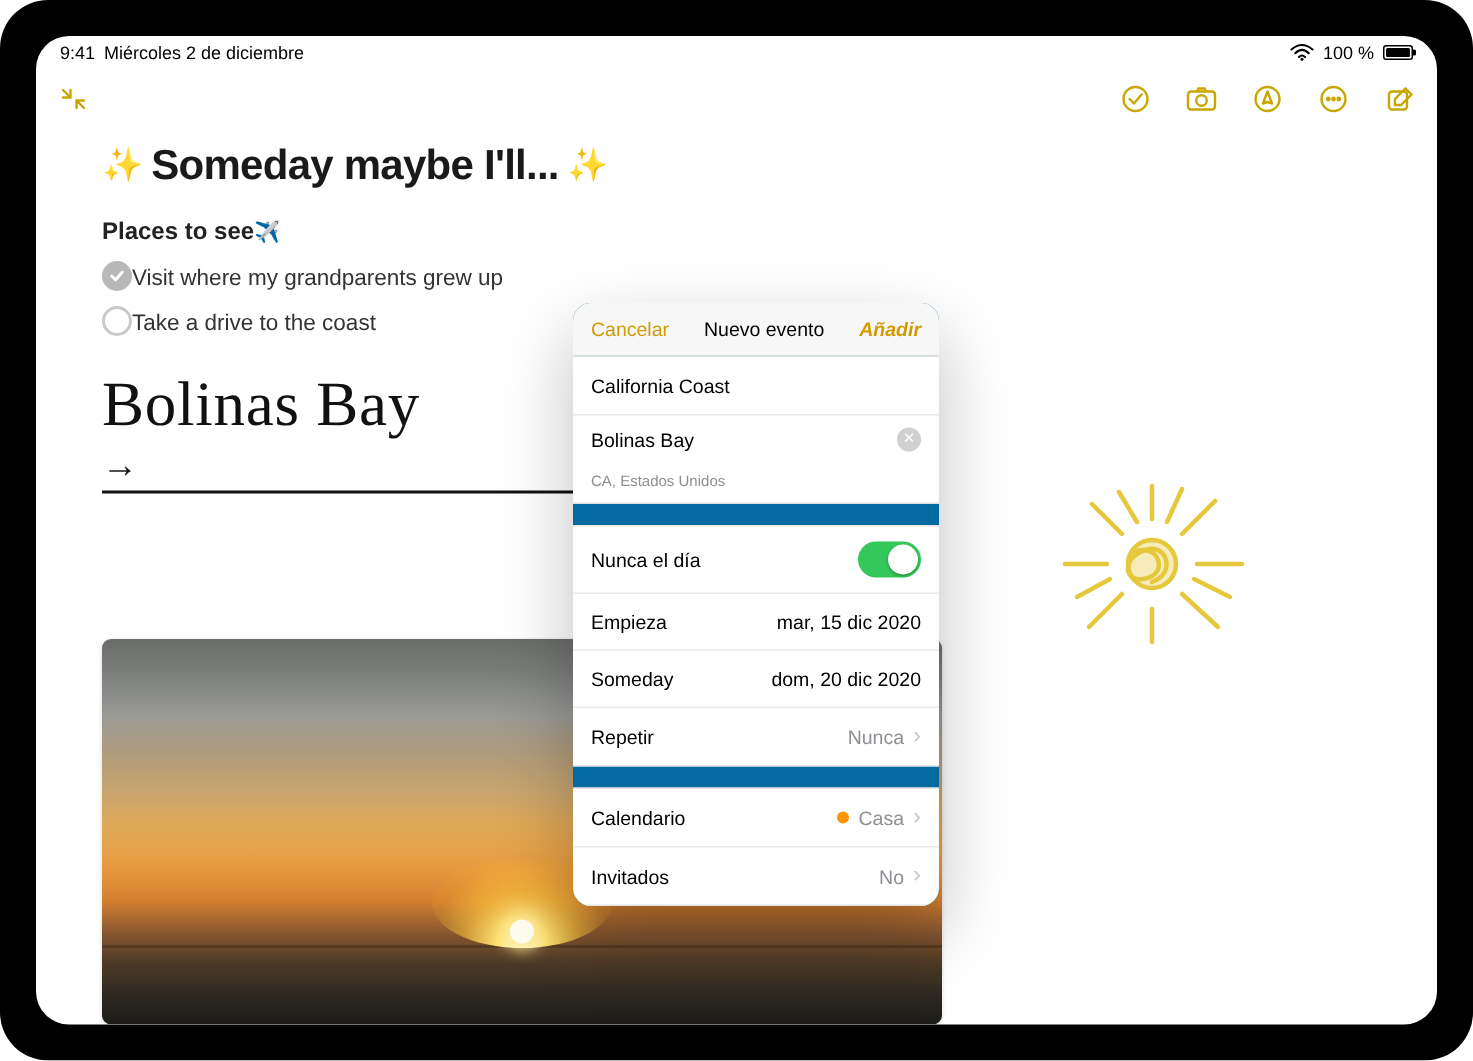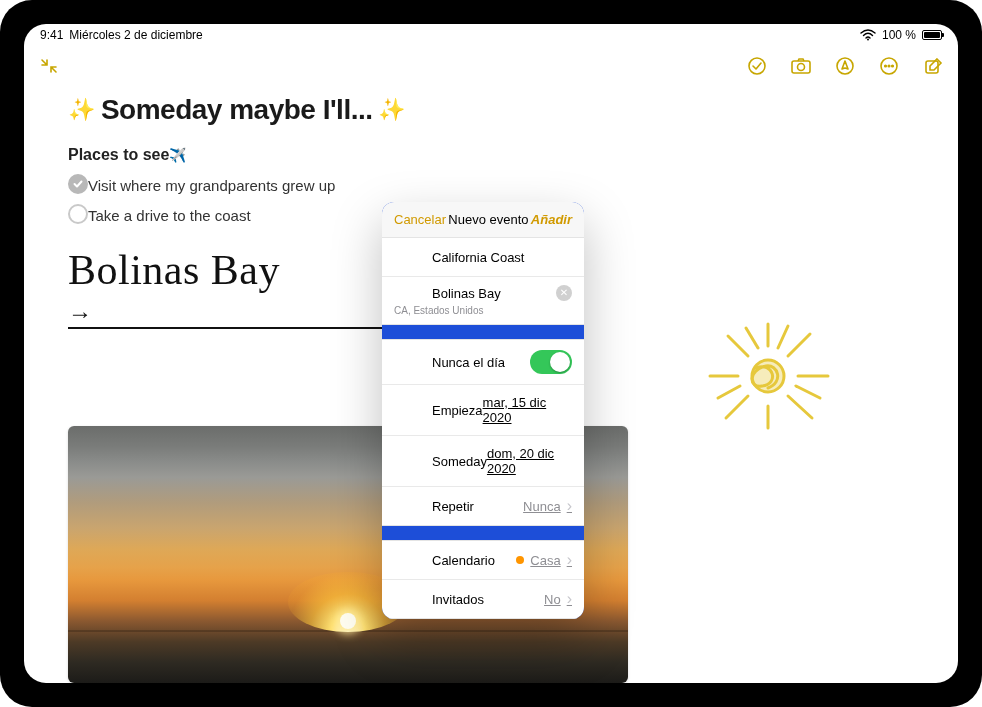--- a/index.html
+++ b/index.html
@@ -92,44 +92,44 @@
     bottom:21%; width:16px; height:16px; border-radius:50%;
     background:#fffdf0; box-shadow: 0 0 10px 4px #ffeb9a;
   }
   .horizon { position:absolute; left:0; right:0; bottom:20%; height:2px; background:rgba(0,0,0,0.2); }
 
   
   .sun-doodle { position:absolute; right:120px; top:220px; width:160px; height:140px; }
 
   
   .popover {
-    position:absolute; left:358px; top:116px; width:202px;
-    background:#1d4ed8; border-radius:12px;
+    position:absolute; left:358px; top:116px; width:244px;
+    background:#0369a1; border-radius:12px;
     box-shadow: 0 20px 50px rgba(0,0,0,0.25);
     overflow:hidden; font-size:13px;
   }
   .popover-header {
     display:flex; justify-content:space-between; align-items:center;
     padding:10px 12px; background:#f7f7f7;
   }
   .popover-header .cancel { color:#d19a00; }
   .popover-header .title { color:#000; font-weight:500; }
   .popover-header .add { color:#d19a00; font-weight:600;font-style:italic; }
 
   .group { background:#fff; border-top:1px solid #e4e4e4; border-bottom:1px solid #e4e4e4; }
   .group + .group { margin-top:14px; }
   .row {
     display:flex; justify-content:space-between; align-items:center;
     padding:10px 12px; min-height:38px;
   }
   .row + .row { border-top:1px solid #e9e9e9; }
-  .row .label { color:#000;margin-left:38px; }
-  .row .value { color:#000; display:flex; align-items:center; gap:6px;text-decoration:underline; }
+  .row .label { color:#000; }
+  .row .value { color:#000; display:flex; align-items:center; gap:6px; }
   .row .value.muted { color:#8e8e93; }
-  .row .sub { font-size:10px; color:#8e8e93; margin-top:4px; }
+  .row .sub { font-size:10px; color:#8e8e93; margin-top:15px; }
   .row.stacked { flex-direction:column; align-items:flex-start; padding-top:8px; padding-bottom:8px; }
   .row.stacked .top { width:100%; display:flex; justify-content:space-between; align-items:center; }
   .clear-btn {
     width:16px; height:16px; border-radius:50%; background:#d0d0d0; color:#fff;
     display:flex; align-items:center; justify-content:center; font-size:10px; line-height:1;
   }
 
   .toggle {
     width:42px; height:24px; border-radius:12px; background:#34c759; position:relative;
   }

